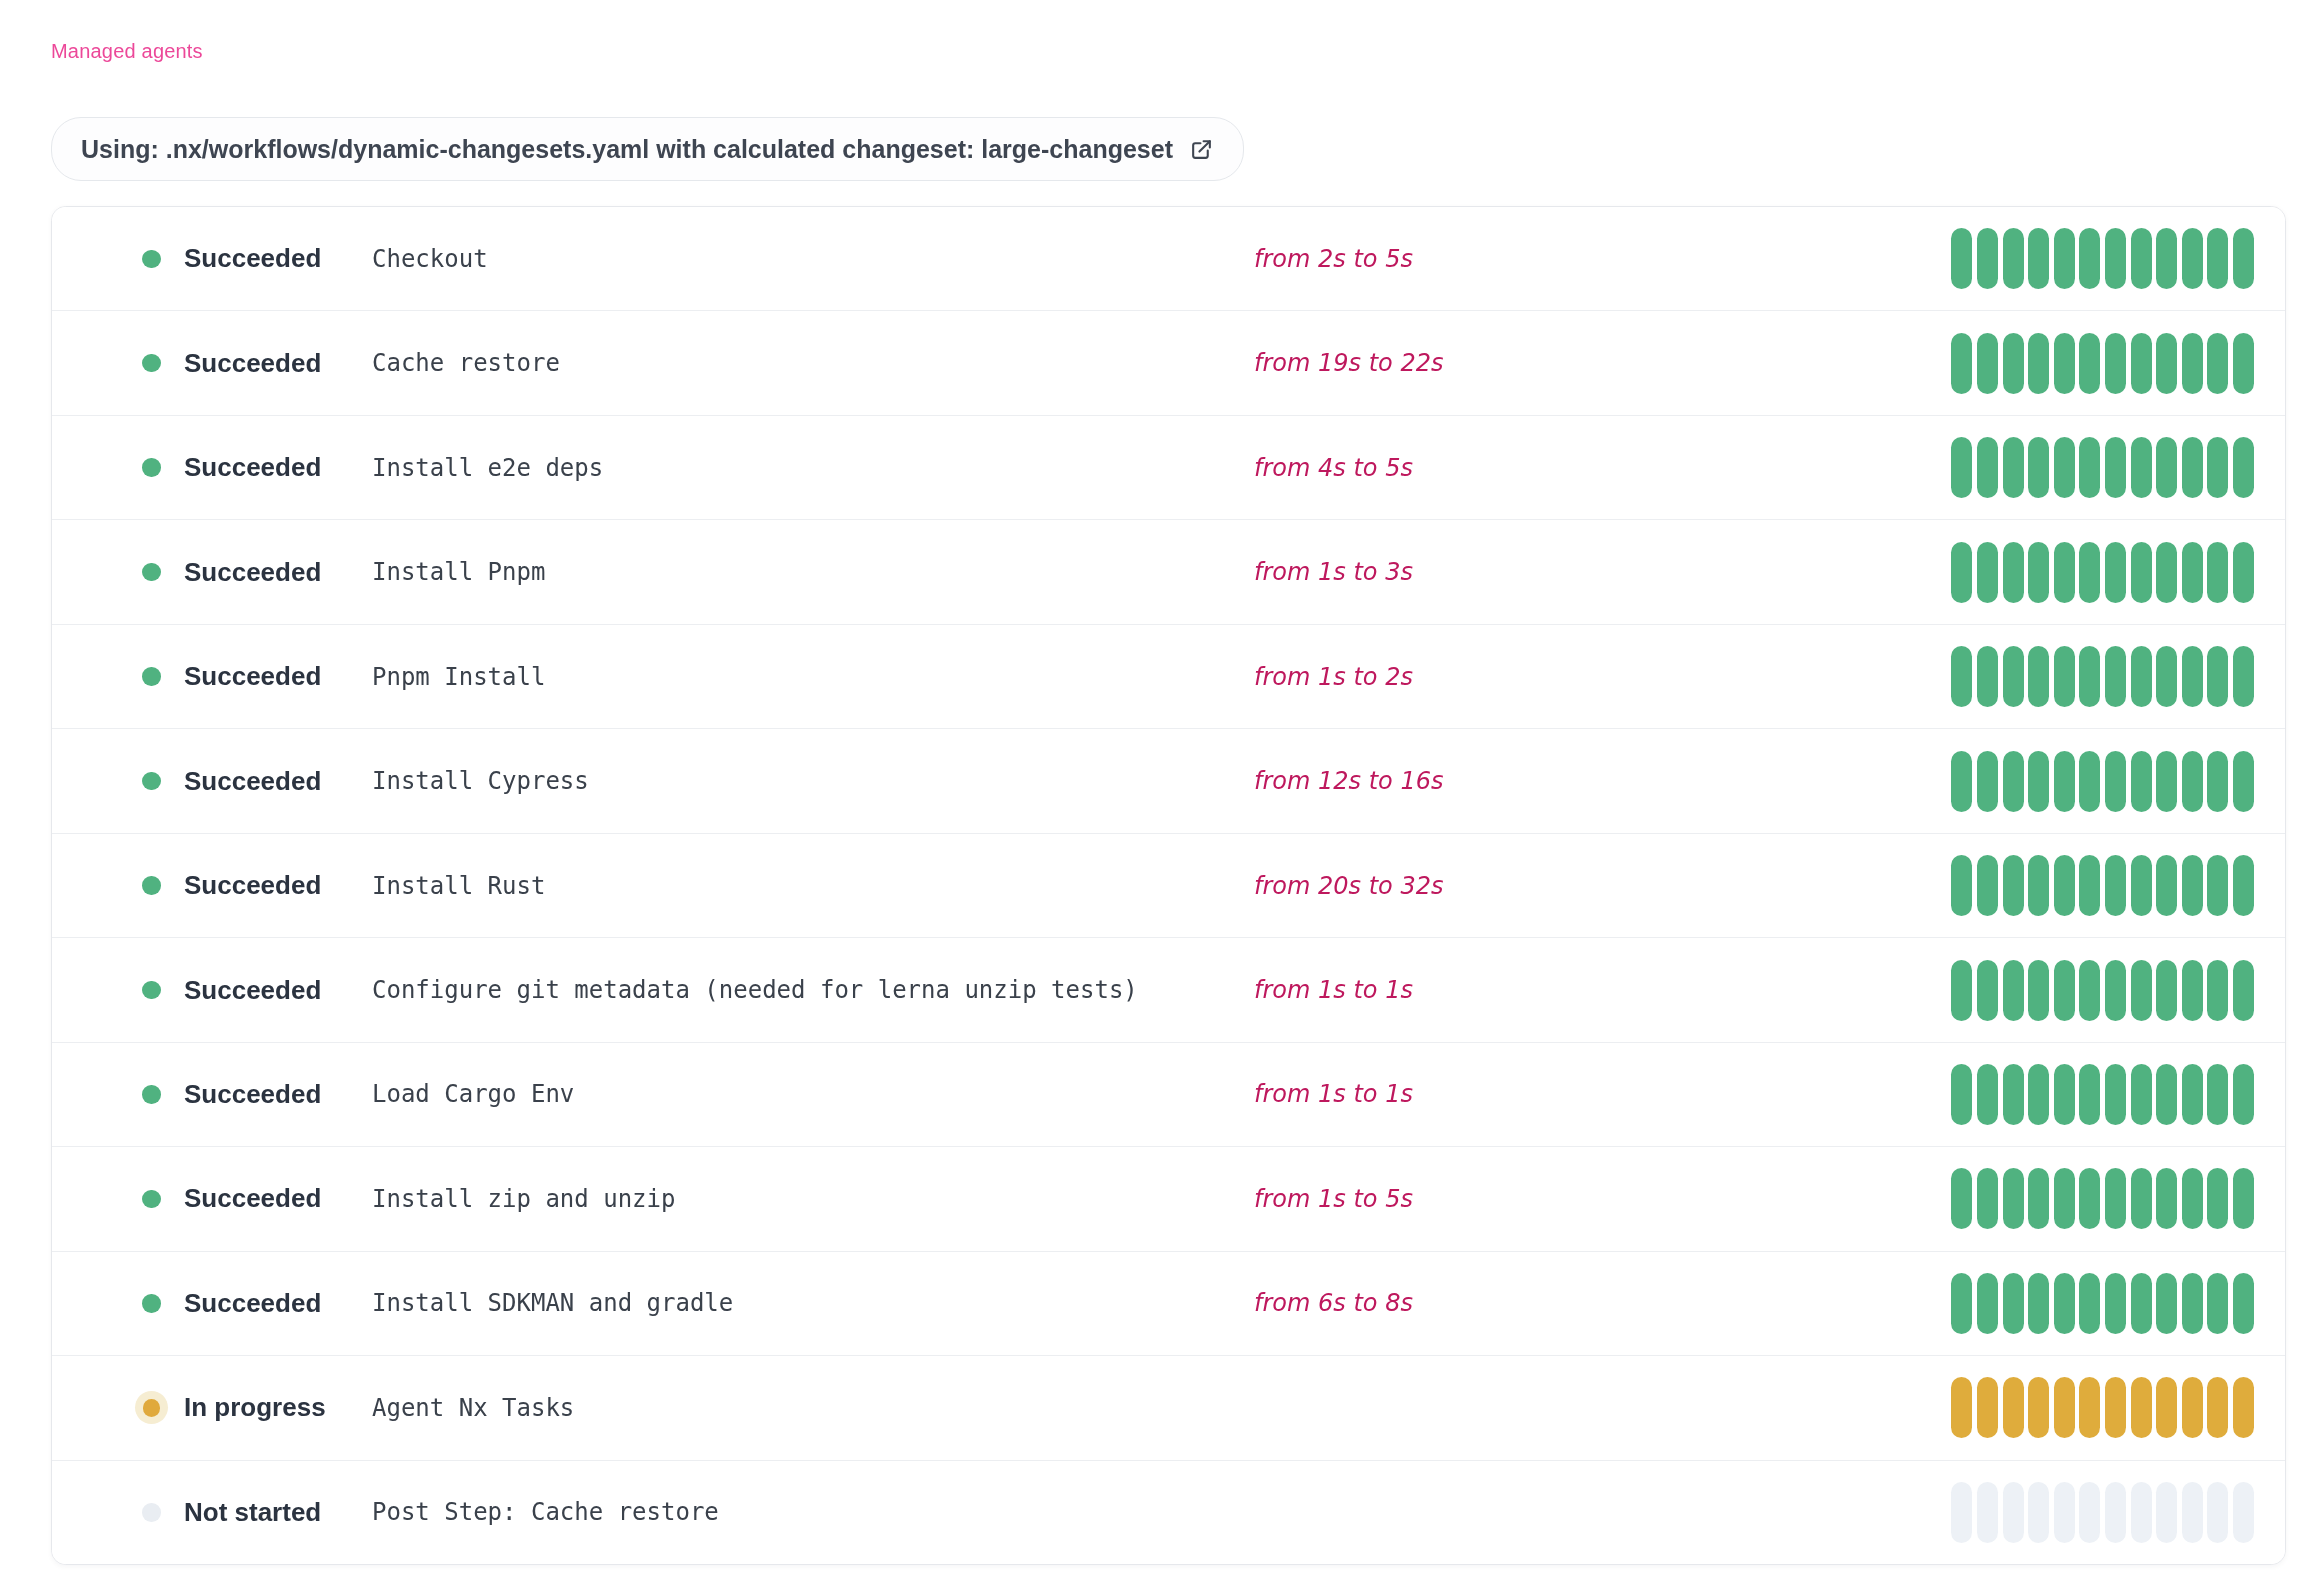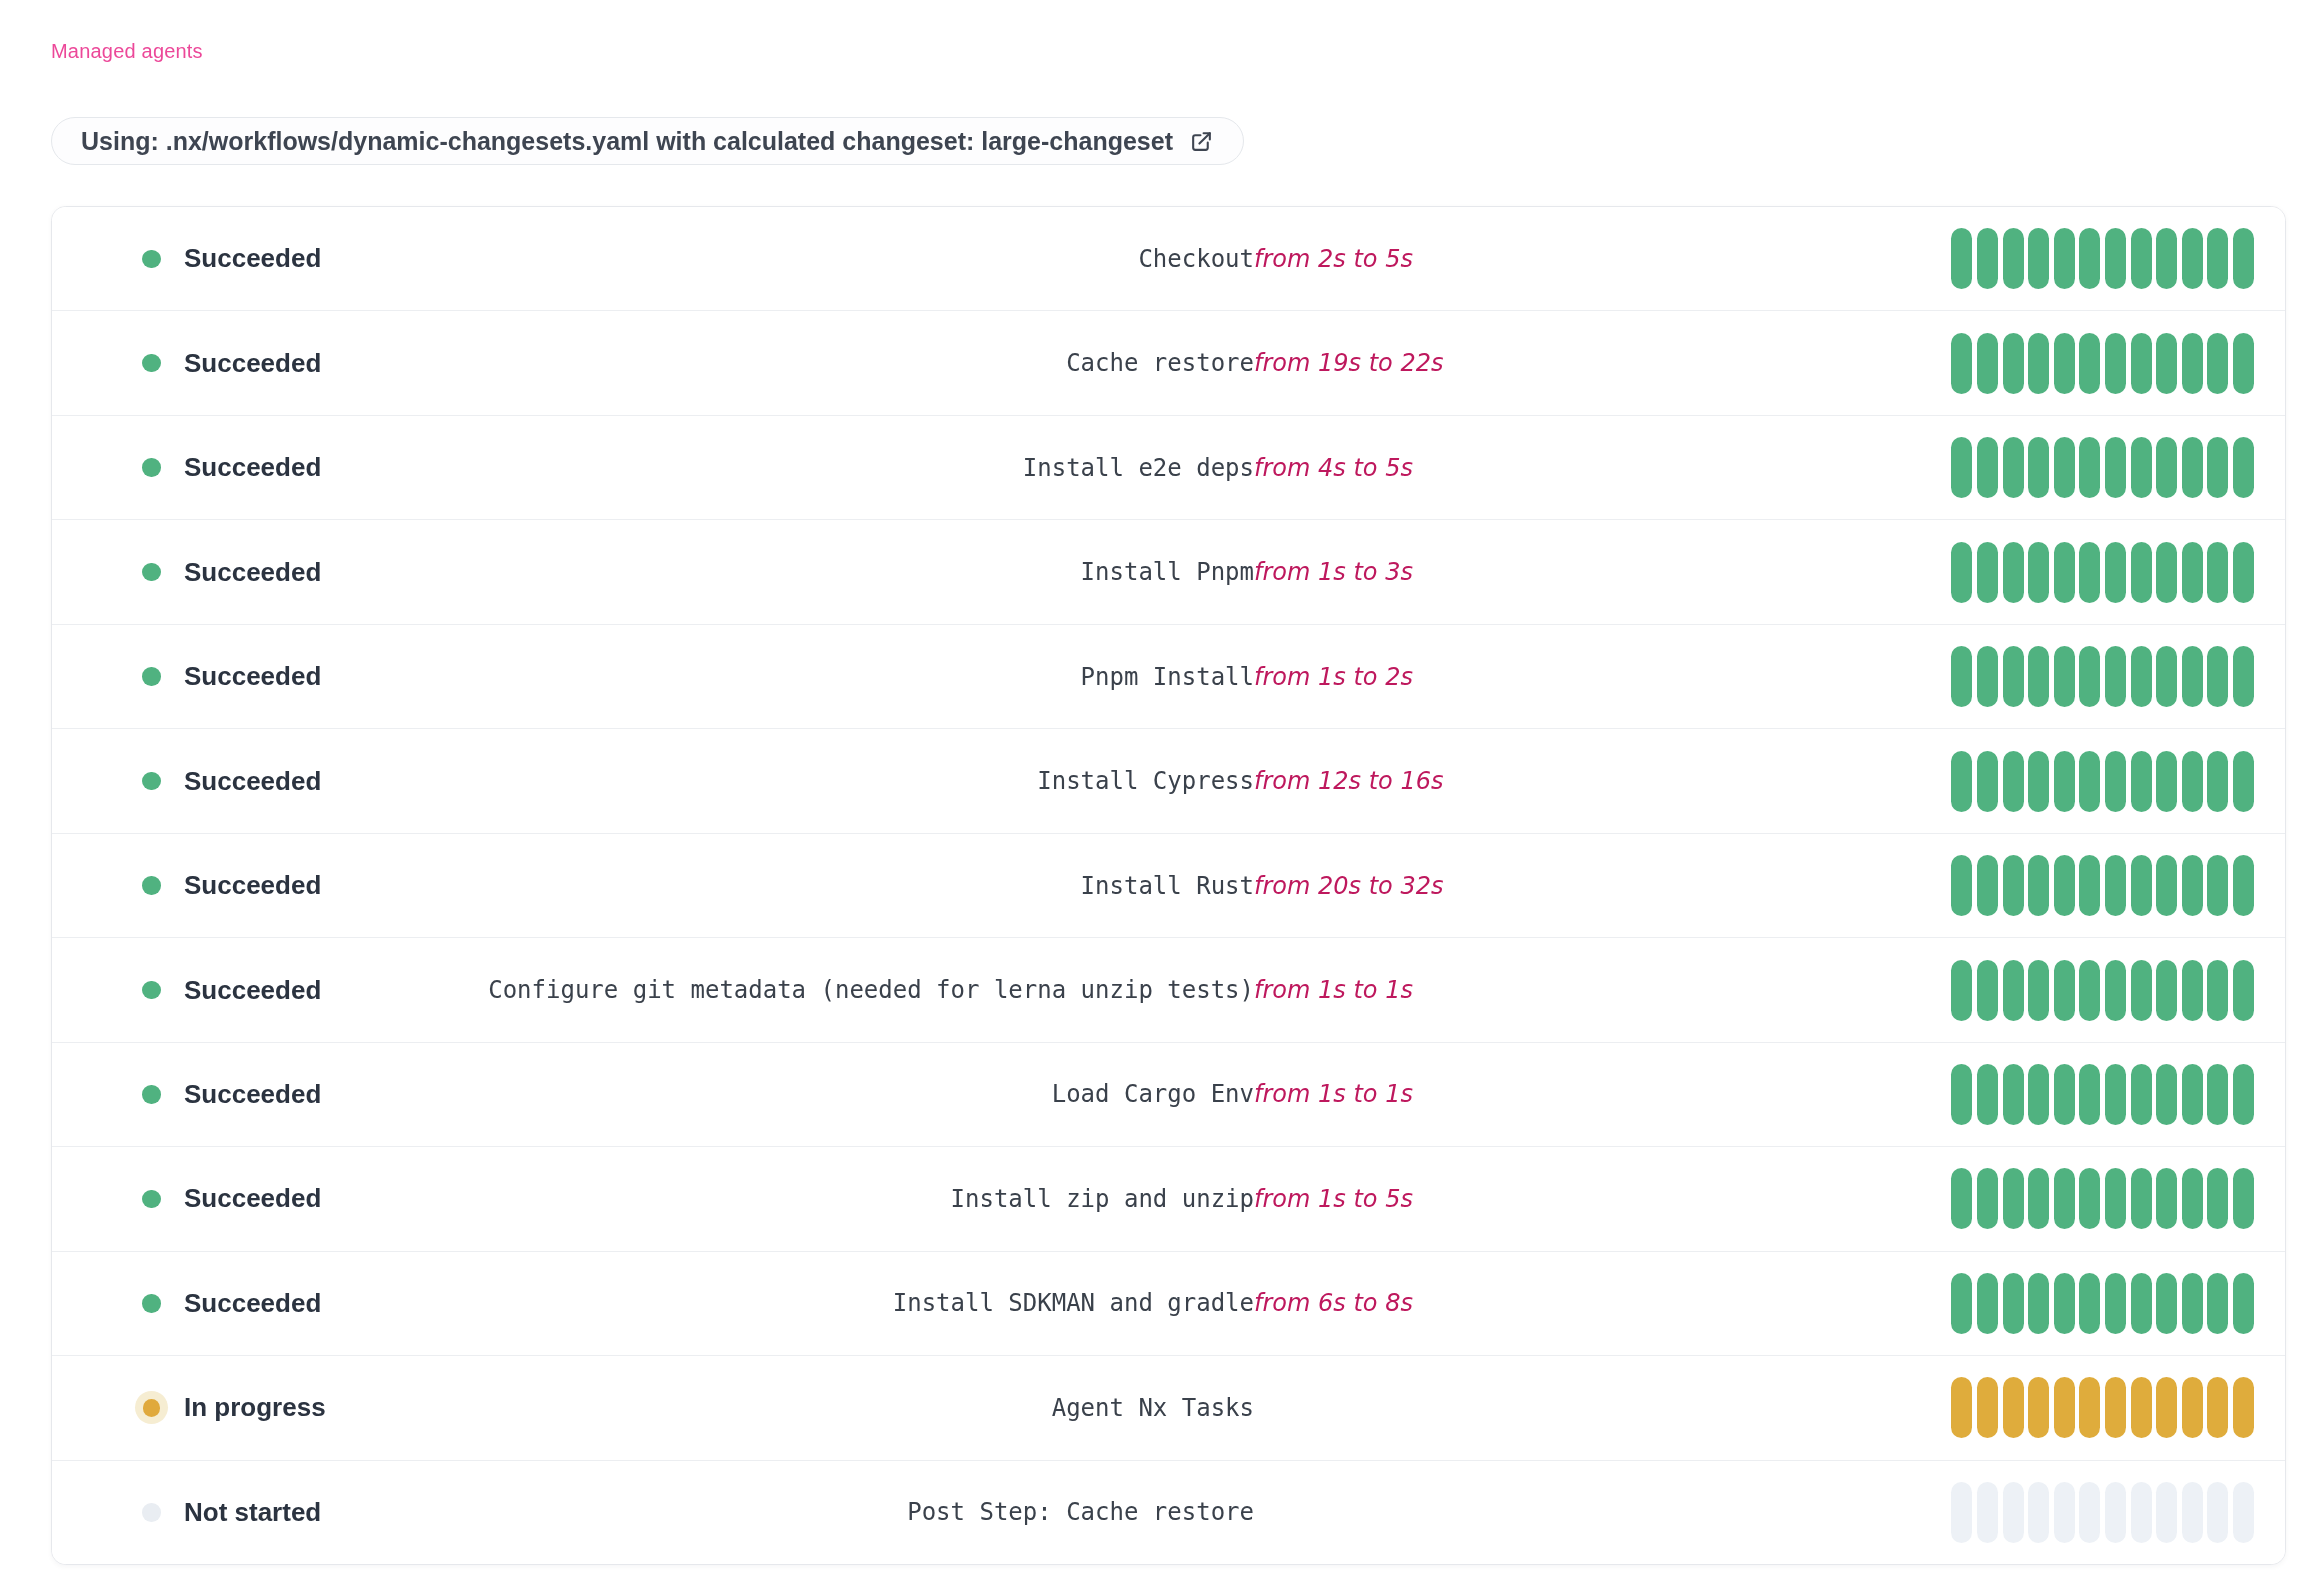--- a/index.html
+++ b/index.html
@@ -21,21 +21,21 @@
     top: 40px;
     font-size: 20px;
     font-weight: 400;
     letter-spacing: 0.2px;
     color: #ec4899;
   }
   .workflow-banner {
     position: absolute;
     left: 51px;
     top: 117px;
-    height: 48px;
+    height: 64px;
     display: inline-flex;
     align-items: center;
     gap: 16px;
     padding: 0 29px;
     border: 1.8px solid #e5e8ec;
     border-radius: 30px;
     background: #fdfdfe;
     font-size: 25px;
     font-weight: 600;
     color: #3e4551;
@@ -97,21 +97,20 @@
     color: #2b3340;
   }
   .step-name {
     width: 882px;
     flex: none;
     font-family: "DejaVu Sans Mono", monospace;
     font-size: 24px;
     color: #3a414b;
     white-space: nowrap;
     overflow: hidden;
-    text-align: right;
   }
   .step-duration {
     font-family: "DejaVu Sans", sans-serif;
     font-style: italic;
     font-size: 24px;
     color: #be185d;
     white-space: nowrap;
   }
   .progress-bar {
     margin-left: auto;

